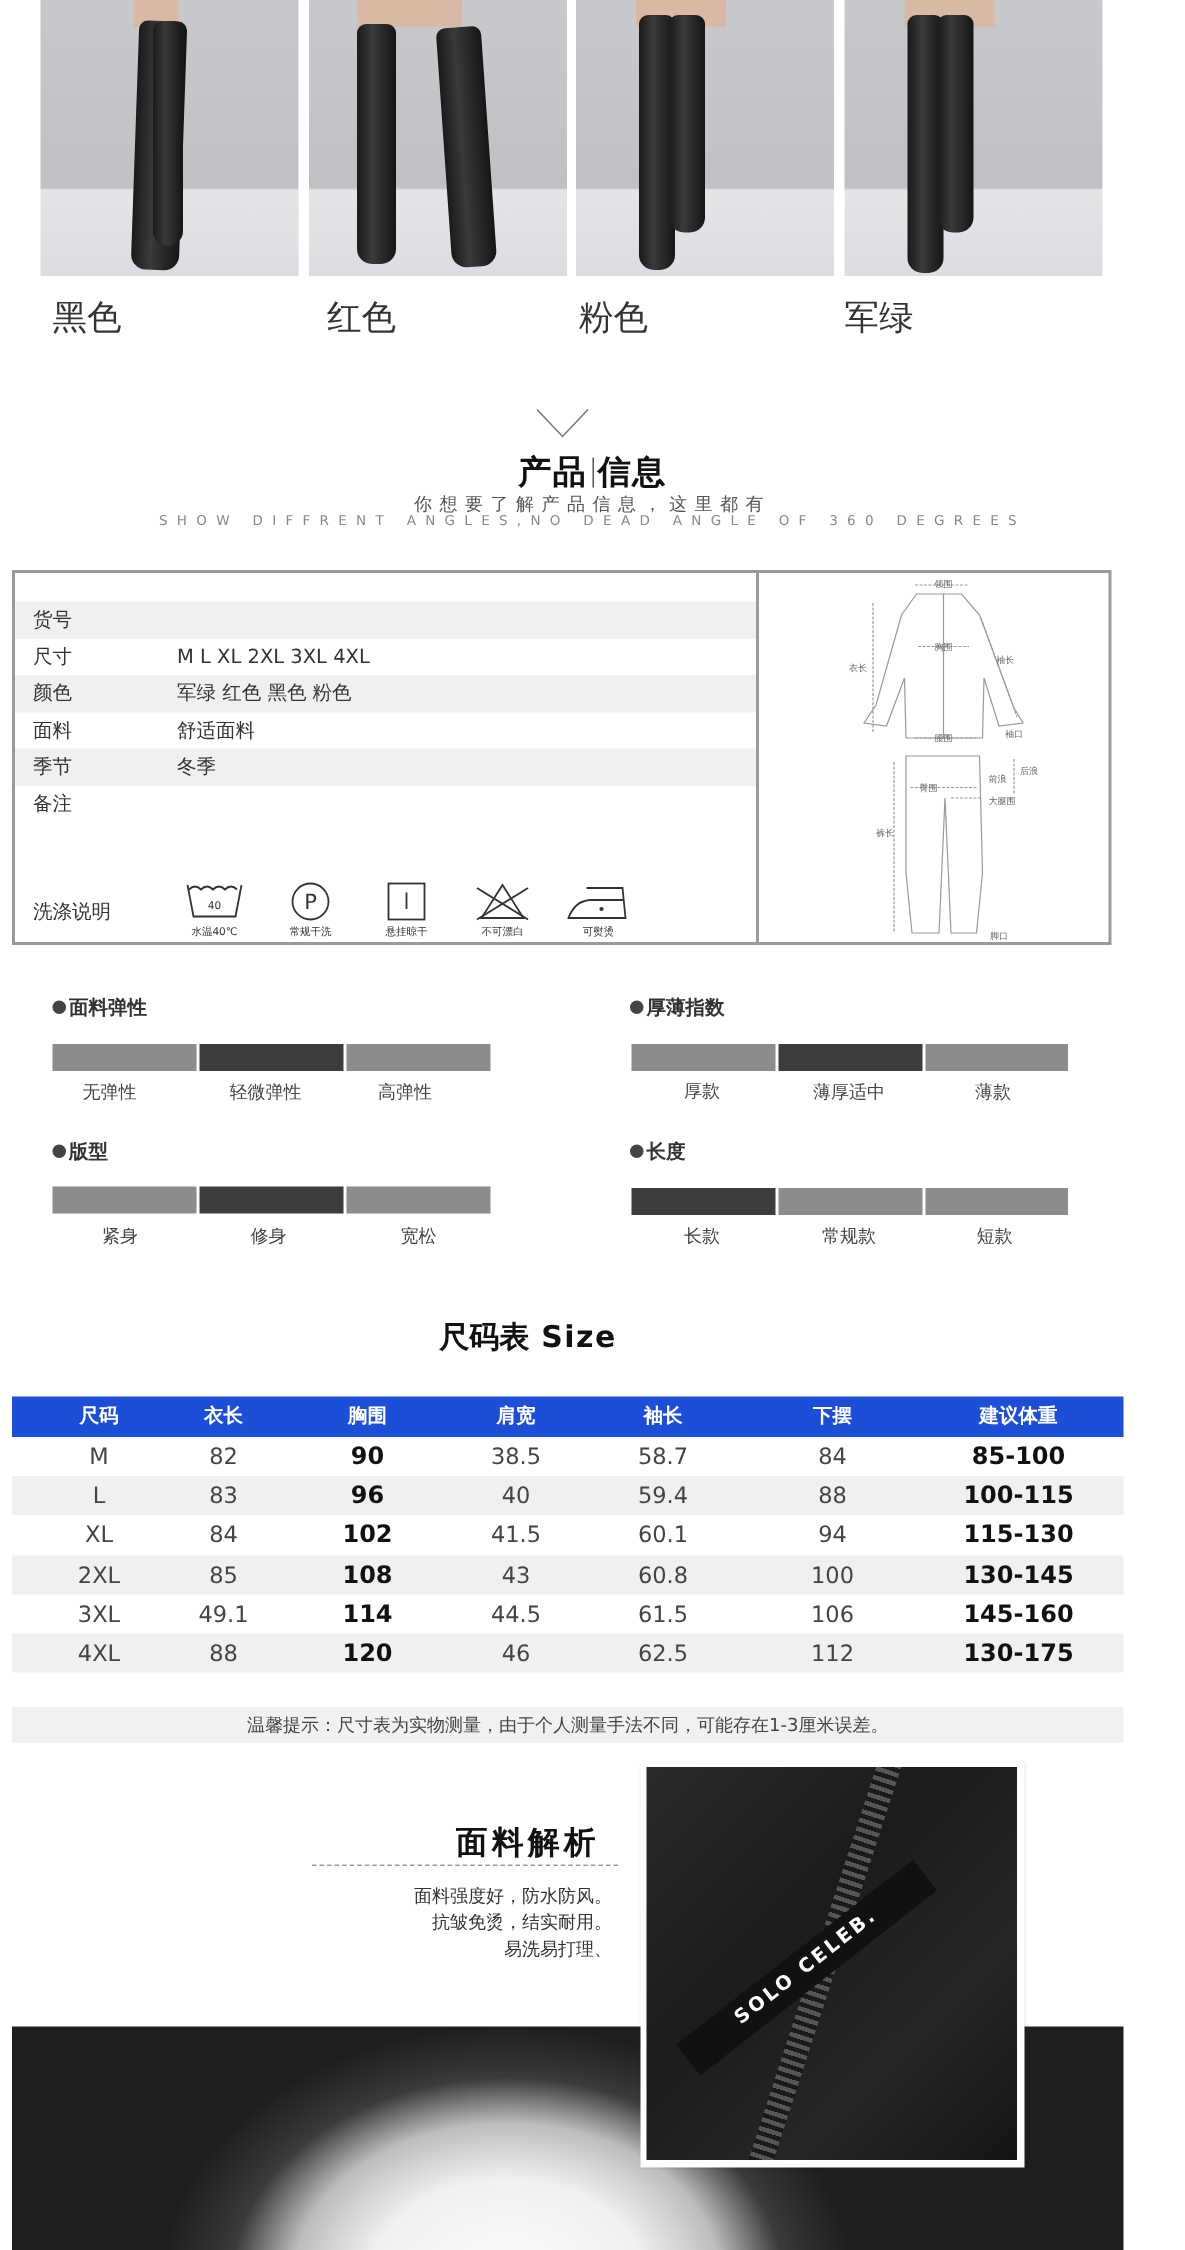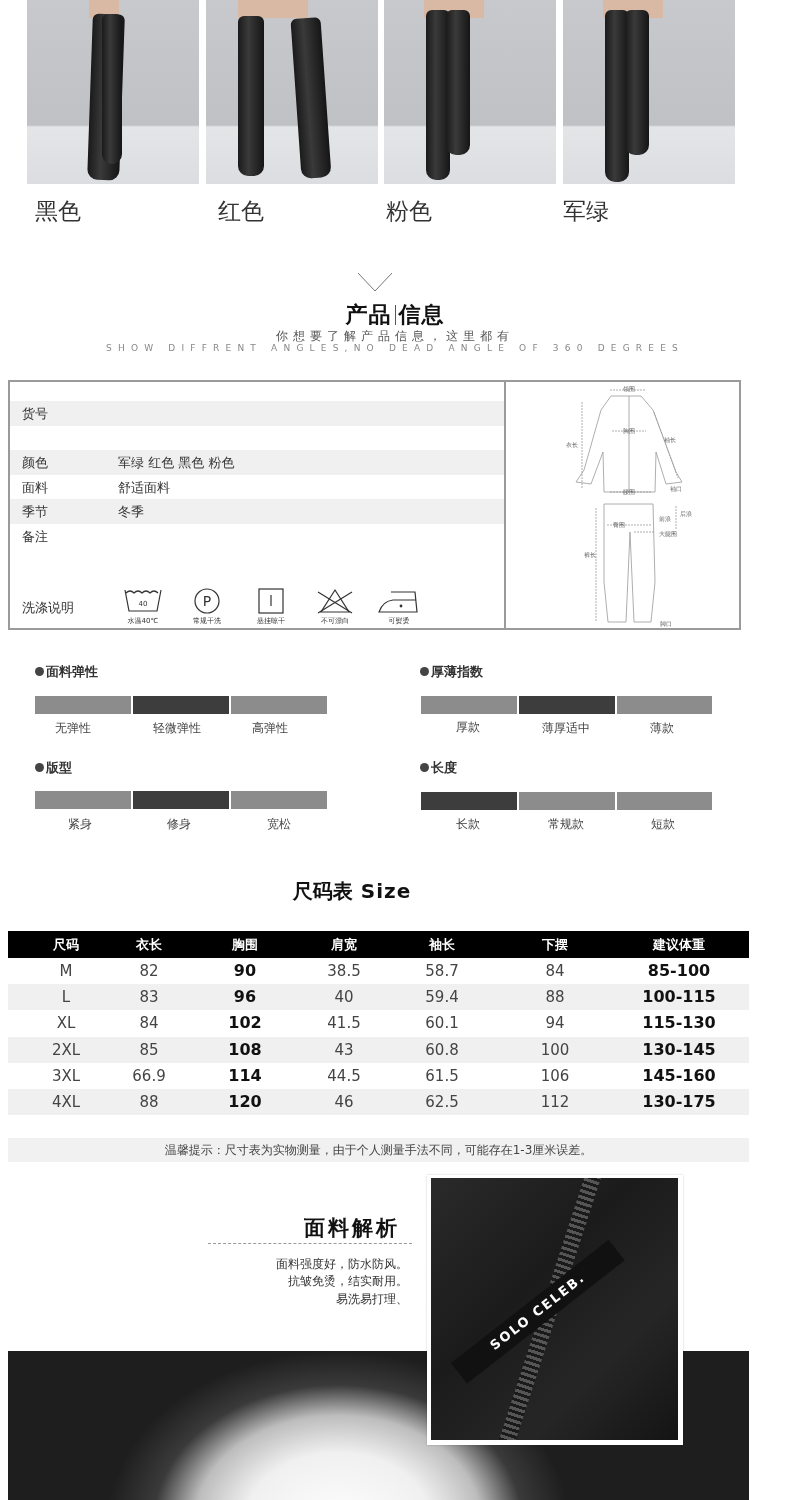--- a/index.html
+++ b/index.html
@@ -36,21 +36,21 @@
   
   .attr-title { position:absolute; font-size:13px; font-weight:bold; color:#333; }
   .attr-title .dot { display:inline-block; width:9px; height:9px; border-radius:50%; background:#444; margin-right:2px; vertical-align:0; }
   .bar-seg { position:absolute; height:18px; background:#8c8c8c; }
   .bar-seg.active { background:#3d3d3d; }
   .bar-lbl { position:absolute; font-size:12px; color:#444; text-align:center; width:96px; }
 
   
   .size-title { left:0; width:704px; top:878px; text-align:center; font-size:20px; font-weight:bold; color:#111; }
   .size-title .en { font-family:"DejaVu Sans",sans-serif; font-weight:bold; letter-spacing:1px; margin-left:8px; }
-  .st-head { left:8px; top:931px; width:741px; height:27px; background:#000000; }
+  .st-head { left:8px; top:931px; width:741px; height:27px; background:#1d4ed8; }
   .st-row { position:absolute; left:8px; width:741px; height:26px; }
   .st-row.shade { background:#f0f0f0; }
   .cell { position:absolute; top:0; height:100%; text-align:center; font-size:15px; line-height:26px; color:#444; }
   .st-head .cell { color:#fff; font-size:13px; font-weight:bold; line-height:27px; }
   .cell.strong { color:#111; font-weight:bold; font-size:16px; }
 
   .tip { left:8px; top:1138px; width:741px; height:24px; background:#f1f1f1; text-align:center; font-size:12px; line-height:24px; color:#444; }
 
   
   .fa-title { left:200px; width:200px; top:1214px; text-align:right; font-size:21px; font-weight:bold; color:#111; letter-spacing:3px; }
@@ -100,20 +100,24 @@
   <span>产品</span><span class="sep"></span><span>信息</span>
 </div>
 <div class="abs pi-sub">你想要了解产品信息，这里都有</div>
 <div class="abs pi-en">SHOW DIFFRENT ANGLES,NO DEAD ANGLE OF 360 DEGREES</div>
 
 <div class="abs info-box">
   <div class="info-left">
     <div class="info-row shade" style="top:2px">
         <span class="k">货号</span>
         <span class="v"></span>
+      </div>
+    <div class="info-row" style="top:27px">
+        <span class="k">尺寸</span>
+        <span class="v"> M L XL 2XL 3XL 4XL</span>
       </div>
     <div class="info-row shade" style="top:51px">
         <span class="k">颜色</span>
         <span class="v">军绿 红色 黑色 粉色</span>
       </div>
     <div class="info-row" style="top:76px">
         <span class="k">面料</span>
         <span class="v">舒适面料</span>
       </div>
     <div class="info-row shade" style="top:100px">
@@ -282,21 +286,21 @@
   <div class="cell" style="left:0;width:116px">2XL</div>
   <div class="cell" style="left:91px;width:100px">85</div>
   <div class="cell strong" style="left:187px;width:100px">108</div>
   <div class="cell" style="left:286px;width:100px">43</div>
   <div class="cell" style="left:384px;width:100px">60.8</div>
   <div class="cell" style="left:497px;width:100px">100</div>
   <div class="cell strong" style="left:621px;width:100px">130-145</div>
 </div>
 <div class="st-row" style="top:1063px">
   <div class="cell" style="left:0;width:116px">3XL</div>
-  <div class="cell" style="left:91px;width:100px">66.9</div>
+  <div class="cell" style="left:91px;width:100px">49.1</div>
   <div class="cell strong" style="left:187px;width:100px">114</div>
   <div class="cell" style="left:286px;width:100px">44.5</div>
   <div class="cell" style="left:384px;width:100px">61.5</div>
   <div class="cell" style="left:497px;width:100px">106</div>
   <div class="cell strong" style="left:621px;width:100px">145-160</div>
 </div>
 <div class="st-row shade" style="top:1089px">
   <div class="cell" style="left:0;width:116px">4XL</div>
   <div class="cell" style="left:91px;width:100px">88</div>
   <div class="cell strong" style="left:187px;width:100px">120</div>

